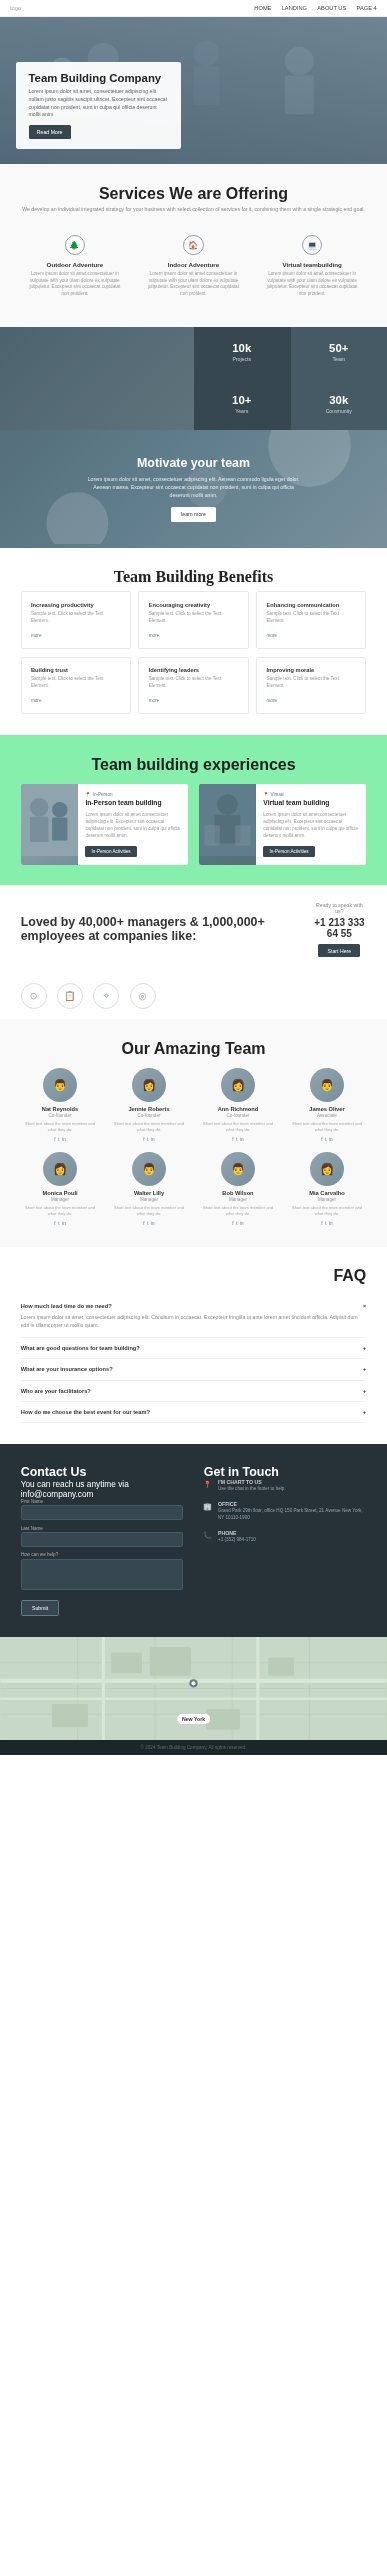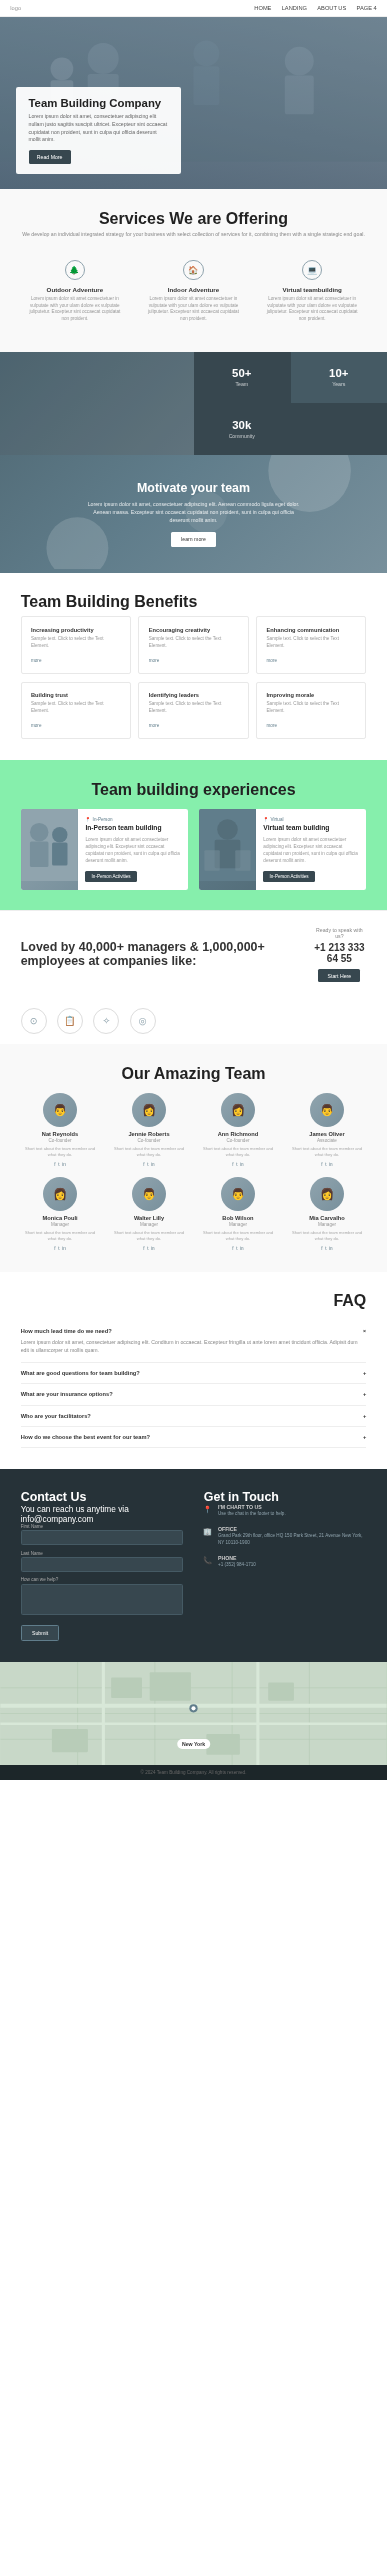--- a/index.html
+++ b/index.html
@@ -9,21 +9,21 @@
     nav {
       display: flex; align-items: center; justify-content: space-between;
       padding: 5.2px 10.3px; background: #fff; border-bottom: 0.5px solid #eee;
       position: relative; z-index: 10;
     }
     .nav-links { display: flex; gap: 10.3px; }
     .nav-links a { font-size: 5.7px; color: #444; text-decoration: none; }
 
     
     .hero {
-      position: relative; height: 172px; background: #b0bec5; overflow: hidden;
+      position: relative; height: 147px; background: #b0bec5; overflow: hidden;
     }
     .hero-bg {
       width: 100%; height: 100%; background: linear-gradient(135deg, #78909c 0%, #90a4ae 50%, #b0bec5 100%);
       display: flex; align-items: center; justify-content: center;
     }
     .hero-people {
       position: absolute; top: 0; left: 0; width: 100%; height: 100%;
       background: linear-gradient(to bottom, rgba(100,120,140,0.6), rgba(60,80,100,0.7));
     }
     .hero-card {
@@ -271,20 +271,24 @@
     </div>
     </div>
 </div>
 
 <div class="what-is">
   <div class="what-is-left">
     <div class="what-is-left-overlay"></div>
   </div>
   <div class="what-is-right" id="stats-grid">
       <div class="stat-box">
+      <span class="stat-num">10k</span>
+      <span class="stat-label">Projects</span>
+    </div>
+      <div class="stat-box">
       <span class="stat-num">50+</span>
       <span class="stat-label">Team</span>
     </div>
       <div class="stat-box">
       <span class="stat-num">10+</span>
       <span class="stat-label">Years</span>
     </div>
       <div class="stat-box">
       <span class="stat-num">30k</span>
       <span class="stat-label">Community</span>
@@ -297,21 +301,21 @@
     <circle cx="150" cy="180" r="60" fill="#fff"></circle>
     <circle cx="600" cy="30" r="80" fill="#fff"></circle>
     <circle cx="400" cy="110" r="40" fill="#fff" opacity="0.5"></circle>
   </svg>
   <h2 style="position:relative;z-index:2;">Motivate your team</h2>
   <p style="position:relative;z-index:2;">Lorem ipsum dolor sit amet, consectetuer adipiscing elit. Aenean commodo ligula eget dolor. Aenean massa. Excepteur sint occaecat cupidatat non proident, sunt in culpa qui officia deserunt mollit anim.</p>
   <button class="btn-motivate" style="position:relative;z-index:2;">learn more</button>
 </div>
 
 <div class="section">
-  <h2 class="section-title" style="text-align:left;">Team Building Benefits</h2>
+  <h2 class="section-title" style="text-align:center;font-family:Liberation Serif, serif;">Team Building Benefits</h2>
   <div class="benefits-grid" id="benefits-grid">
       <div class="benefit-card">
       <h4>Increasing productivity</h4>
       <p>Sample text. Click to select the Text Element.</p>
       <a href="#" class="benefit-more">more</a>
     </div>
       <div class="benefit-card">
       <h4>Encouraging creativity</h4>
       <p>Sample text. Click to select the Text Element.</p>
       <a href="#" class="benefit-more">more</a>

